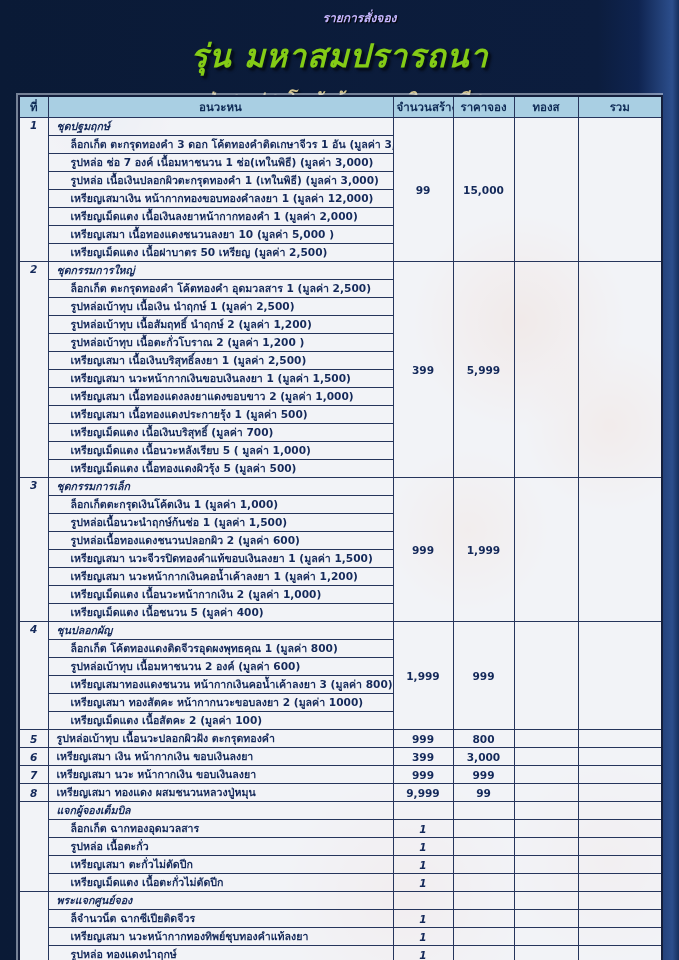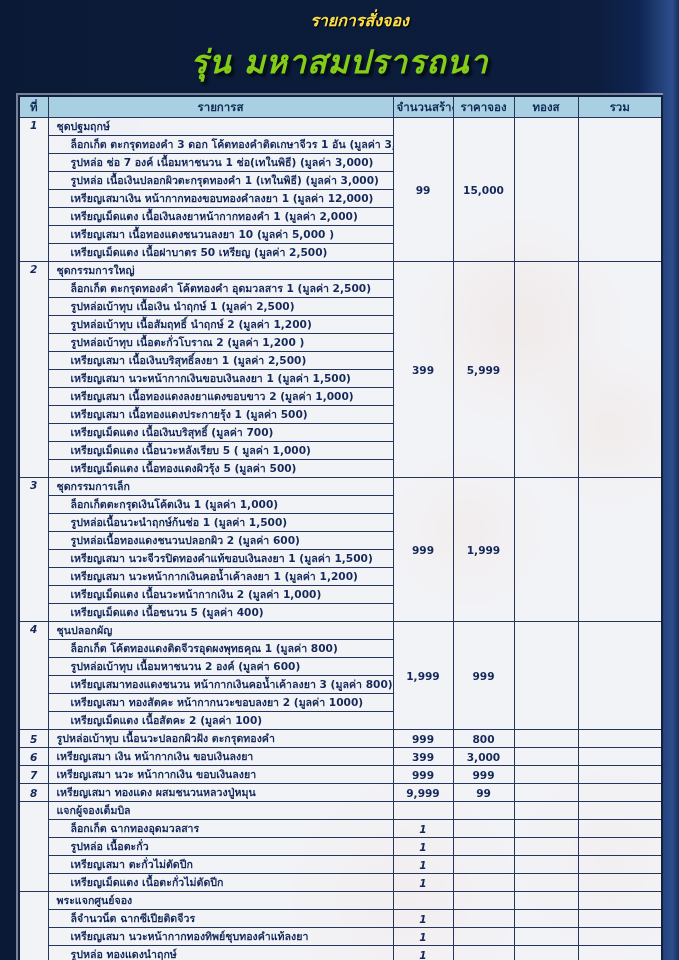--- a/index.html
+++ b/index.html
@@ -6,21 +6,21 @@
   body{
     width:679px;height:960px;overflow:hidden;position:relative;
     font-family:"DejaVu Sans",sans-serif;
     background:
       linear-gradient(90deg,#0a1a36 0%,#0c1d3e 88%,#0f2450 94%,#2c4e8c 99%,#16305e 100%),
       #0c1d3e;
   }
   
   .page-head{position:absolute;top:0;left:0;width:679px;text-align:center;color:#fff;}
   .top-label{
-    margin-top:8px;font-size:16px;font-weight:700;font-style:italic;color:#fde047;
+    margin-top:8px;font-size:12px;font-weight:700;font-style:italic;color:#c4b5fd;
     text-shadow:1px 1px 1px #000;
     margin-left:40px;
   }
   .main-title{
     margin-top:3px;font-size:32px;font-weight:800;font-style:italic;color:#84cc16;
     text-shadow:2px 2px 0 #05101f,3px 3px 3px rgba(0,0,0,.7);
     letter-spacing:1px;
   }
   .sub-title{
     margin-top:4px;font-size:17px;font-weight:800;font-style:italic;color:#d3c48e;
@@ -46,21 +46,21 @@
   }
   thead th{
     background:#a9cfe3;font-size:11.5px;font-weight:800;height:20px;text-align:center;
     color:#0e2a55;
   }
   tbody td{height:15.3px;font-size:10.6px;font-weight:700;}
   td.no{ text-align:center;font-style:italic;font-weight:800;}
   td.no.sec{vertical-align:top;padding-top:1px;}
   td.item{padding-left:8px;}
   td.item.sub{padding-left:22px;}
-  td.item.sec-title{font-weight:800;}
+  td.item.sec-title{font-style:italic;font-weight:800;}
   td.num{text-align:center;font-weight:800;}
   td.num.one{font-style:italic;}
 </style>
 </head>
 <body>
 
 <div class="page-head">
   <div class="top-label">รายการสั่งจอง</div>
   <div class="main-title">รุ่น มหาสมปรารถนา</div>
   <div class="sub-title">หลวงปู่แสน ปสนฺโน วัดบ้านหนองจิก จ.ศรีสะเกษ</div>
@@ -72,21 +72,21 @@
       <col style="width:29px">
         <col style="width:345px">
         <col style="width:60px">
       <col style="width:61px">
         <col style="width:64px">
         <col style="width:84px">
     </colgroup>
     <thead>
         <tr id="head-row">
           <th>ที่</th>
-          <th>รายการส</th>
+          <th>อนวะหน</th>
           <th>จำนวนสร้าง</th>
           <th>ราคาจอง</th>
           <th>ทองส</th>
           <th>รวม</th>
         </tr>
       </thead>
     <tbody id="body-rows">
         <tr>
           <td rowspan="8" class="no sec">1</td>
           <td class="item sec-title">ชุดปฐมฤกษ์</td>

